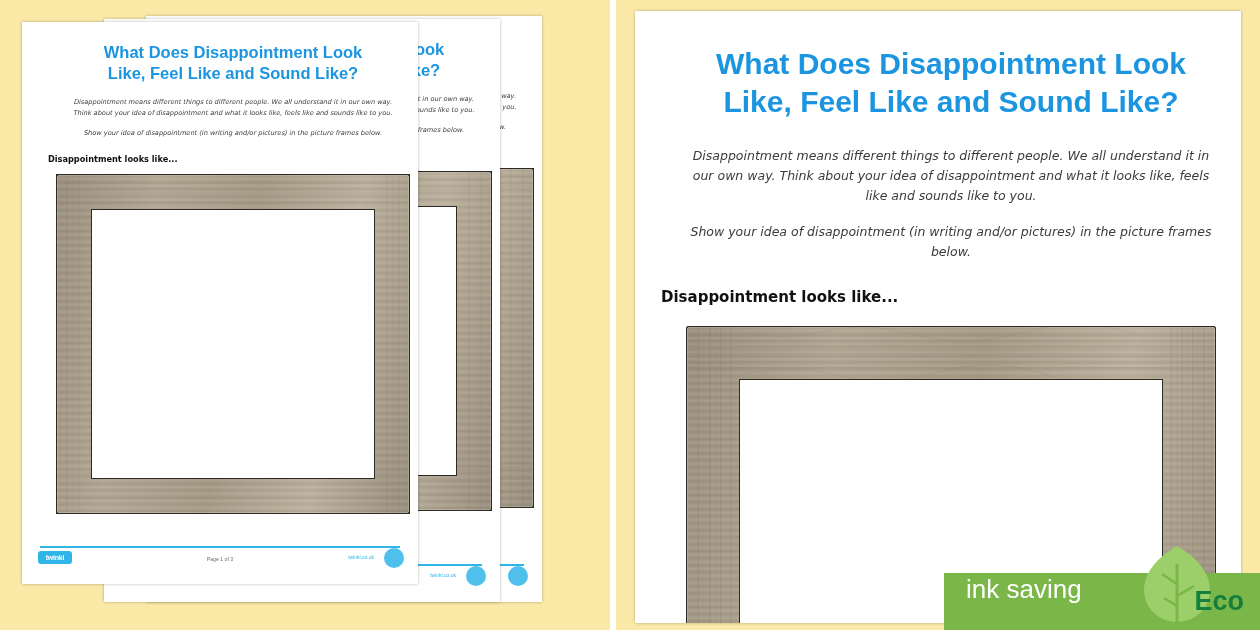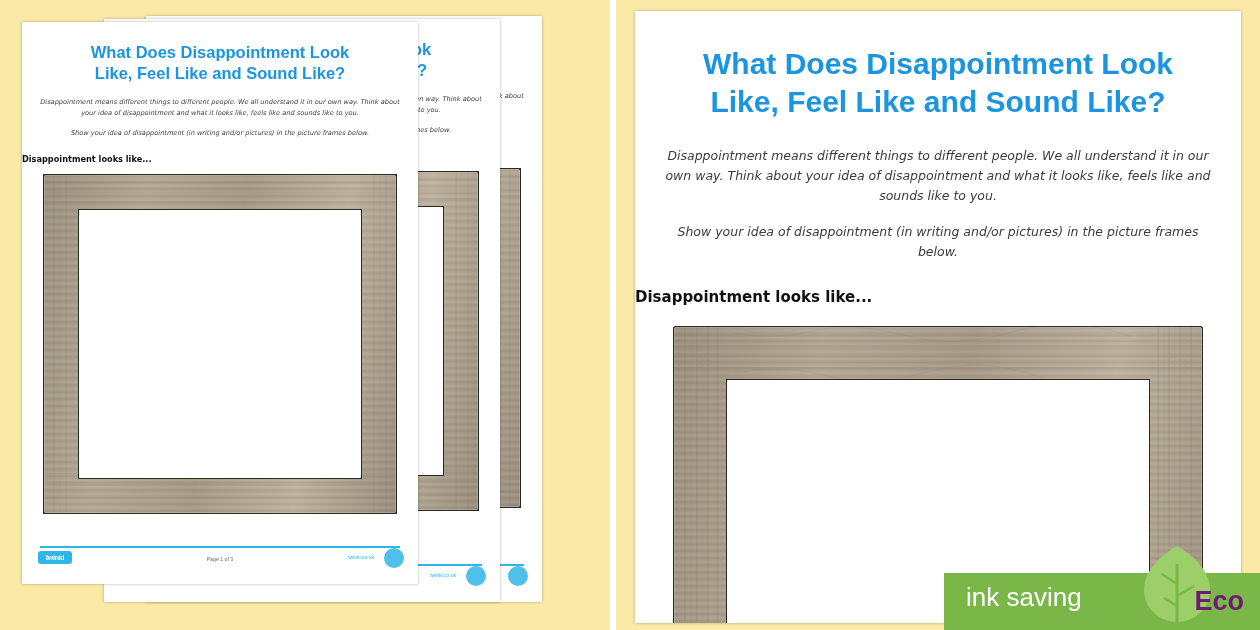--- a/index.html
+++ b/index.html
@@ -22,20 +22,21 @@
     background: #fbe9a7;
   }
   #panel-left  { left: 0;   top: 0; width: 610px; height: 630px; }
   #panel-right { left: 616px; top: 0; width: 644px; height: 630px; }
 
   .sheet {
     position: absolute;
     background: #ffffff;
     box-shadow: 0 0 3px rgba(0,0,0,0.28);
     overflow: hidden;
+    padding-left: 26px;
   }
 
   
   #sheet-c { left: 146px; top: 16px;  width: 396px; height: 586px; }
   #sheet-b { left: 104px; top: 19px;  width: 396px; height: 583px; }
   #sheet-a { left: 22px;  top: 22px;  width: 396px; height: 562px; }
 
   
   .doc-title {
     color: #1b95e0;
@@ -181,35 +182,35 @@
     width: 316px; height: 86px;
     display: flex; align-items: center;
   }
   #eco-bar {
     position: absolute;
     left: 0; bottom: 0; width: 316px; height: 57px;
     background: #7ab648;
   }
   #eco-label {
     position: absolute;
-    left: 22px; bottom: 4px; height: 57px;
+    left: 22px; bottom: 12px; height: 57px;
     display: flex; align-items: center;
     color: #ffffff; font-size: 26px;
     font-family: "Liberation Sans", sans-serif;
   }
   #eco-leaf {
     position: absolute;
     right: 44px; bottom: 0;
     width: 78px; height: 86px;
   }
   #eco-word {
     position: absolute;
     right: 16px; bottom: 0; height: 57px;
     display: flex; align-items: center;
-    color: #701a75; font-size: 27px; font-weight: bold;
+    color: #15803d; font-size: 27px; font-weight: bold;
   }
 </style>
 </head>
 <body>
 
 <div id="stage">
 
   <div class="panel" id="panel-left">
 
     <div class="sheet" id="sheet-c">

